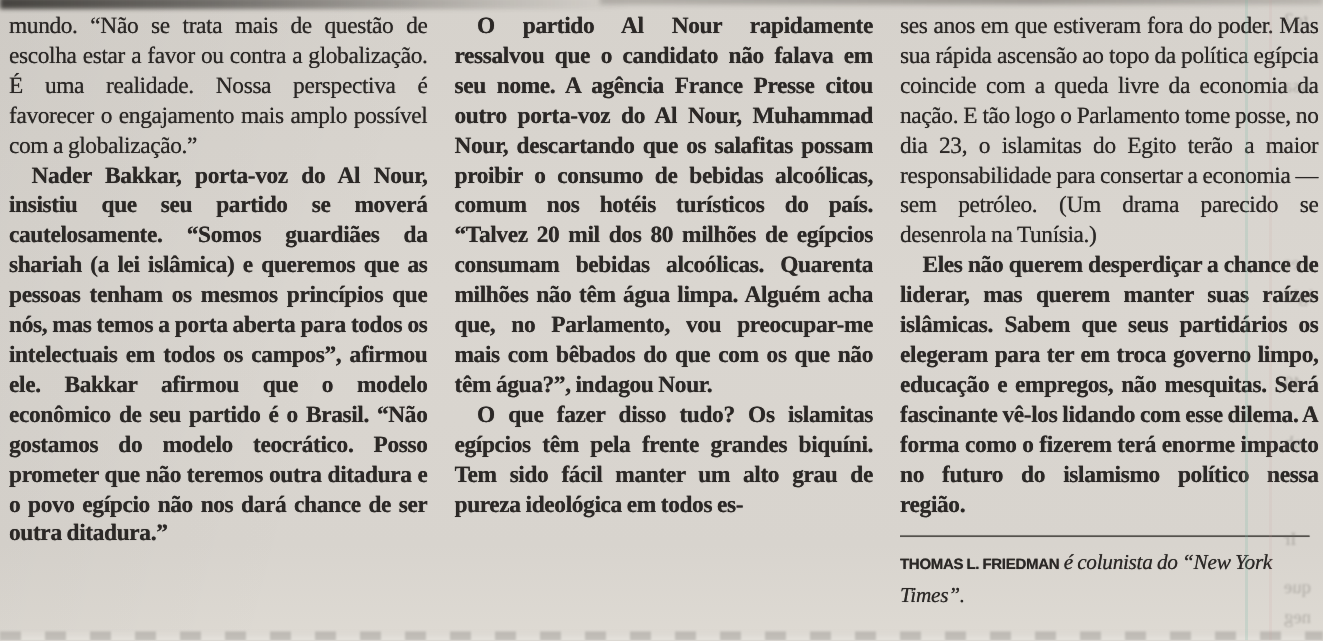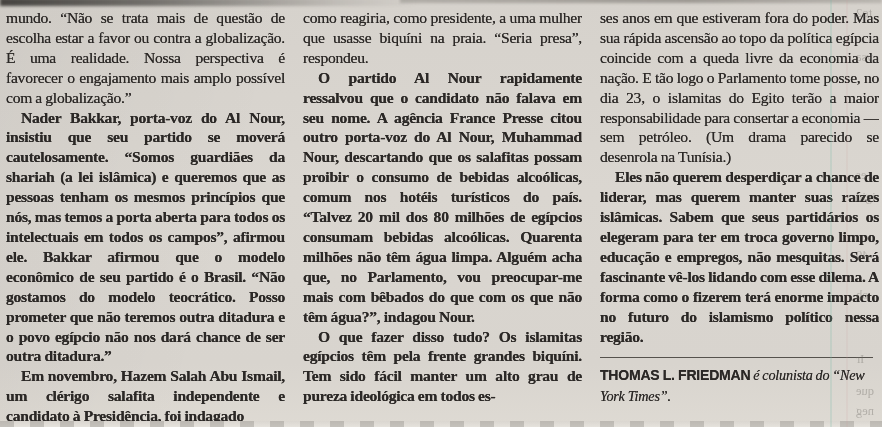--- a/index.html
+++ b/index.html
@@ -34,21 +34,21 @@
   .rule{
     height:1px;background:#55524d;margin:11px 0 7px 0;width:98%;
     box-shadow:0 0 0.5px rgba(60,58,54,0.7);
   }
   .byline{
     margin:0;
     font-size:14px;line-height:19.5px;text-align:left !important;
   }
   .byline .byline-name{
     font-family:"Liberation Sans","DejaVu Sans",sans-serif;
-    font-weight:700;font-style:normal;font-size:14px;
+    font-weight:700;font-style:normal;font-size:10px;
     letter-spacing:-0.2px;
   }
   .byline .byline-role{
     font-style:italic;font-size:14.2px;letter-spacing:-0.2px;
   }
   
   .smudge-top{
     position:absolute;top:-2px;left:0;width:420px;height:8px;
     background:linear-gradient(to right, rgba(35,33,30,0.8) 0%, rgba(35,33,30,0.55) 35%, rgba(35,33,30,0.12) 80%, rgba(35,33,30,0) 100%);
     filter:blur(1.4px);
@@ -83,25 +83,23 @@
 </head>
 <body>
 
 <div class="scan">
 
   <div class="columns">
 
     <section class="col">
       <p>mundo. “Não se trata mais de questão de escolha estar a favor ou contra a globalização. É uma realidade. Nossa perspectiva é favorecer o engajamento mais amplo possível com a globalização.”</p>
       <p class="ind">Nader Bakkar, porta-voz do Al Nour, insistiu que seu partido se moverá cautelosamente. “Somos guardiães da shariah (a lei islâmica) e queremos que as pessoas tenham os mesmos princípios que nós, mas temos a porta aberta para todos os intelectuais em todos os campos”, afirmou ele. Bakkar afirmou que o modelo econômico de seu partido é o Brasil. “Não gostamos do modelo teocrático. Posso prometer que não teremos outra ditadura e o povo egípcio não nos dará chance de ser outra ditadura.”</p>
-      <p class="ind">Em novembro, Hazem Salah Abu Ismail, um clérigo salafita independente e candidato à Presidência, foi indagado</p>
     </section>
 
     <section class="col">
-      <p>como reagiria, como presidente, a uma mulher que usasse biquíni na praia. “Seria presa”, respondeu.</p>
       <p class="ind">O partido Al Nour rapidamente ressalvou que o candidato não falava em seu nome. A agência France Presse citou outro porta-voz do Al Nour, Muhammad Nour, descartando que os salafitas possam proibir o consumo de bebidas alcoólicas, comum nos hotéis turísticos do país. “Talvez 20 mil dos 80 milhões de egípcios consumam bebidas alcoólicas. Quarenta milhões não têm água limpa. Alguém acha que, no Parlamento, vou preocupar-me mais com bêbados do que com os que não têm água?”, indagou Nour.</p>
       <p class="ind">O que fazer disso tudo? Os islamitas egípcios têm pela frente grandes biquíni. Tem sido fácil manter um alto grau de pureza ideológica em todos es-</p>
     </section>
 
     <section class="col">
       <p>ses anos em que estiveram fora do poder. Mas sua rápida ascensão ao topo da política egípcia coincide com a queda livre da economia da nação. E tão logo o Parlamento tome posse, no dia 23, o islamitas do Egito terão a maior responsabilidade para consertar a economia — sem petróleo. (Um drama parecido se desenrola na Tunísia.)</p>
       <p class="ind">Eles não querem desperdiçar a chance de liderar, mas querem manter suas raízes islâmicas. Sabem que seus partidários os elegeram para ter em troca governo limpo, educação e empregos, não mesquitas. Será fascinante vê-los lidando com esse dilema. A forma como o fizerem terá enorme impacto no futuro do islamismo político nessa região.</p>
       <div class="rule"></div>
       <p class="byline"><span class="byline-name">THOMAS L. FRIEDMAN</span><span class="byline-role"> é colunista do “New York Times”.</span></p>
     </section>

